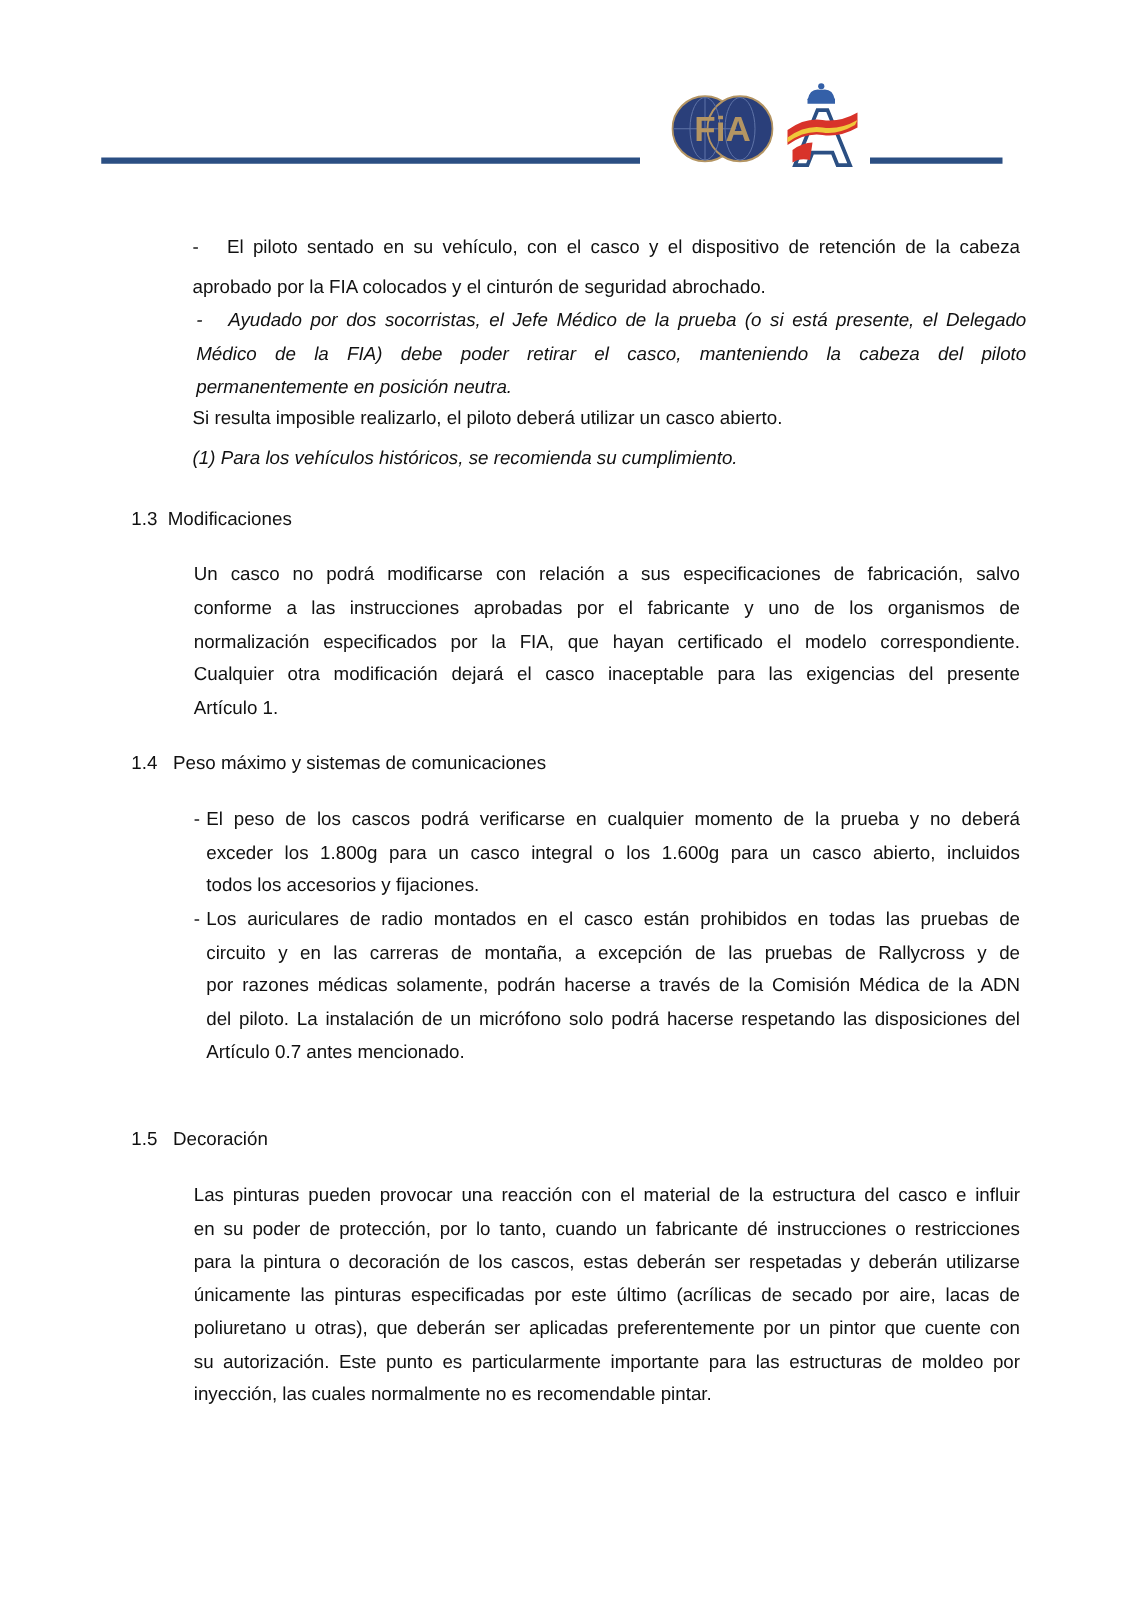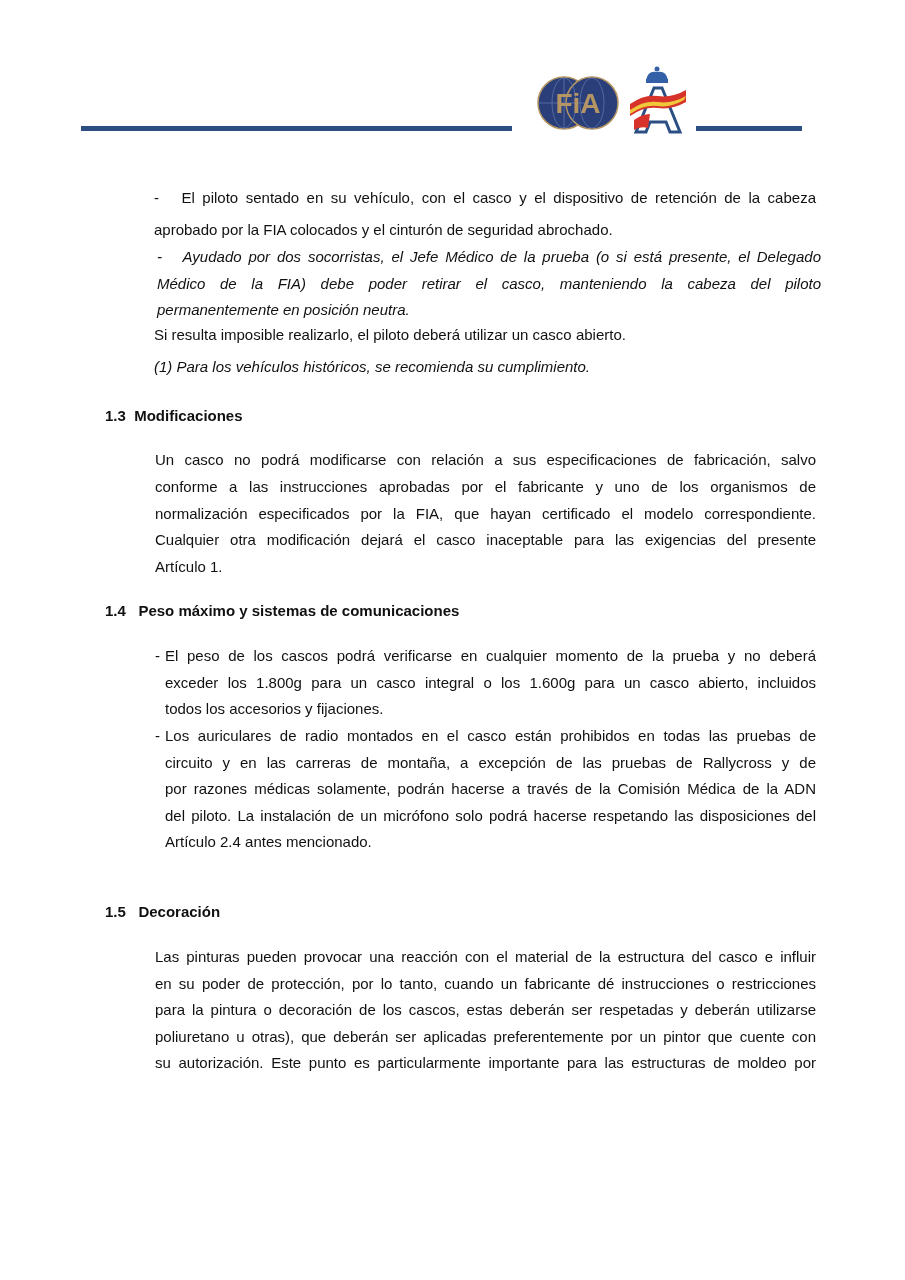--- a/index.html
+++ b/index.html
@@ -7,21 +7,21 @@
            font-family: "Liberation Sans", sans-serif; color: #111; }
     .rule { position: absolute; height: 5px; background: #2b4f83; }
     .rule-left { left: 81px; top: 126px; width: 431px; }
     .rule-right { left: 696px; top: 126px; width: 106px; }
     .logo-fia { position: absolute; left: 537px; top: 74px; width: 82px; height: 58px; }
     .logo-rfeda { position: absolute; left: 624px; top: 64px; width: 66px; height: 70px; }
 
     .content { position: absolute; left: 0; top: 0; width: 905px; font-size: 15px; }
     .p { position: absolute; text-align: justify; text-align-last: left; margin: 16px; }
     .it { font-style: italic; }
-    .h { position: absolute; left: 105px; font-weight: bold; font-size: 15px; margin: 0; white-space: nowrap; }
+    .h { position: absolute; left: 105px; font-weight: normal; font-size: 15px; margin: 0; white-space: nowrap; }
     .h .num { display: inline-block; }
     .h .ttl { display: inline-block; }
     .line { display: block; white-space: nowrap; }
     .just { text-align: justify; text-align-last: justify; display: block; }
   </style>
 </head>
 <body>
 
 <div class="rule rule-left"></div>
 
@@ -94,28 +94,30 @@
     </div>
   </div>
 
   <div class="p" style="left:139px; top:707px; width:661px; line-height:26.6px;">
     <span style="position:absolute; left:0; top:0;">-</span>
     <div style="margin-left:10px;">
       <span class="just">Los auriculares de radio montados en el casco están prohibidos en todas las pruebas de</span>
       <span class="just">circuito y en las carreras de montaña, a excepción de las pruebas de Rallycross y de</span>
       <span class="just">por razones médicas solamente, podrán hacerse a través de la Comisión Médica de la ADN</span>
       <span class="just">del piloto. La instalación de un micrófono solo podrá hacerse respetando las disposiciones del</span>
-      <span class="line">Artículo 2.4 antes mencionado.</span>
+      <span class="line">Artículo 0.7 antes mencionado.</span>
     </div>
   </div>
 
   <div class="h" style="top:903px;">
     <span class="num">1.5</span>&nbsp;&nbsp;
     <span class="ttl">Decoración</span>
   </div>
   <p class="p" style="left:139px; top:928px; width:661px; line-height:26.5px;">
     <span class="just">Las pinturas pueden provocar una reacción con el material de la estructura del casco e influir</span>
     <span class="just">en su poder de protección, por lo tanto, cuando un fabricante dé instrucciones o restricciones</span>
     <span class="just">para la pintura o decoración de los cascos, estas deberán ser respetadas y deberán utilizarse</span>
+    <span class="just">únicamente las pinturas especificadas por este último (acrílicas de secado por aire, lacas de</span>
     <span class="just">poliuretano u otras), que deberán ser aplicadas preferentemente por un pintor que cuente con</span>
     <span class="just">su autorización. Este punto es particularmente importante para las estructuras de moldeo por</span>
+    <span class="line">inyección, las cuales normalmente no es recomendable pintar.</span>
   </p>
 </div>
 
 </body></html>

